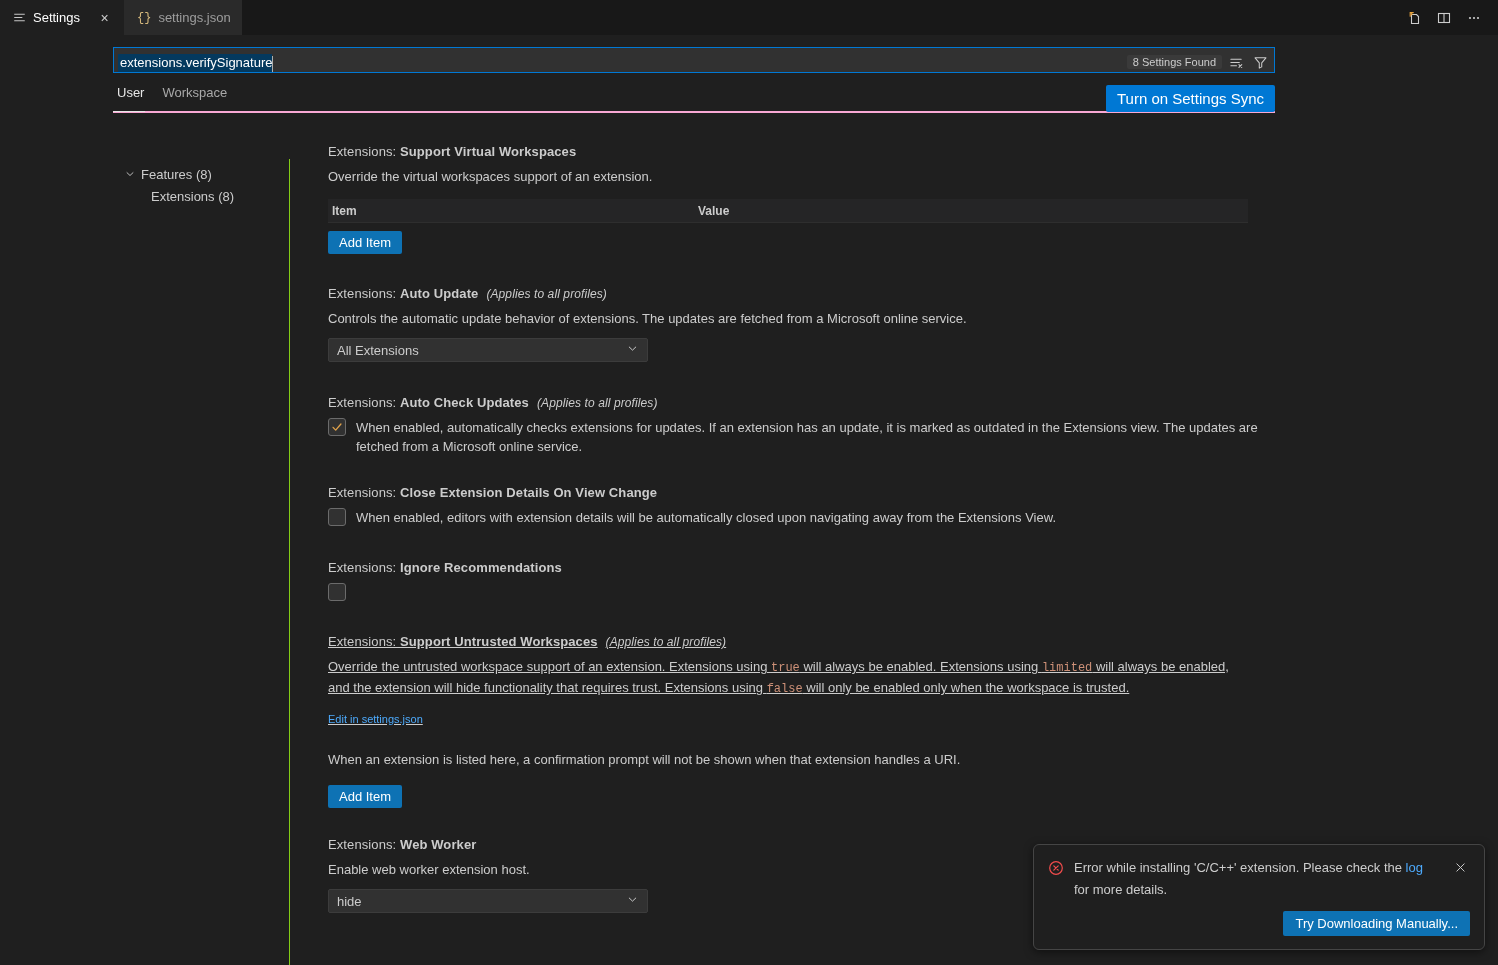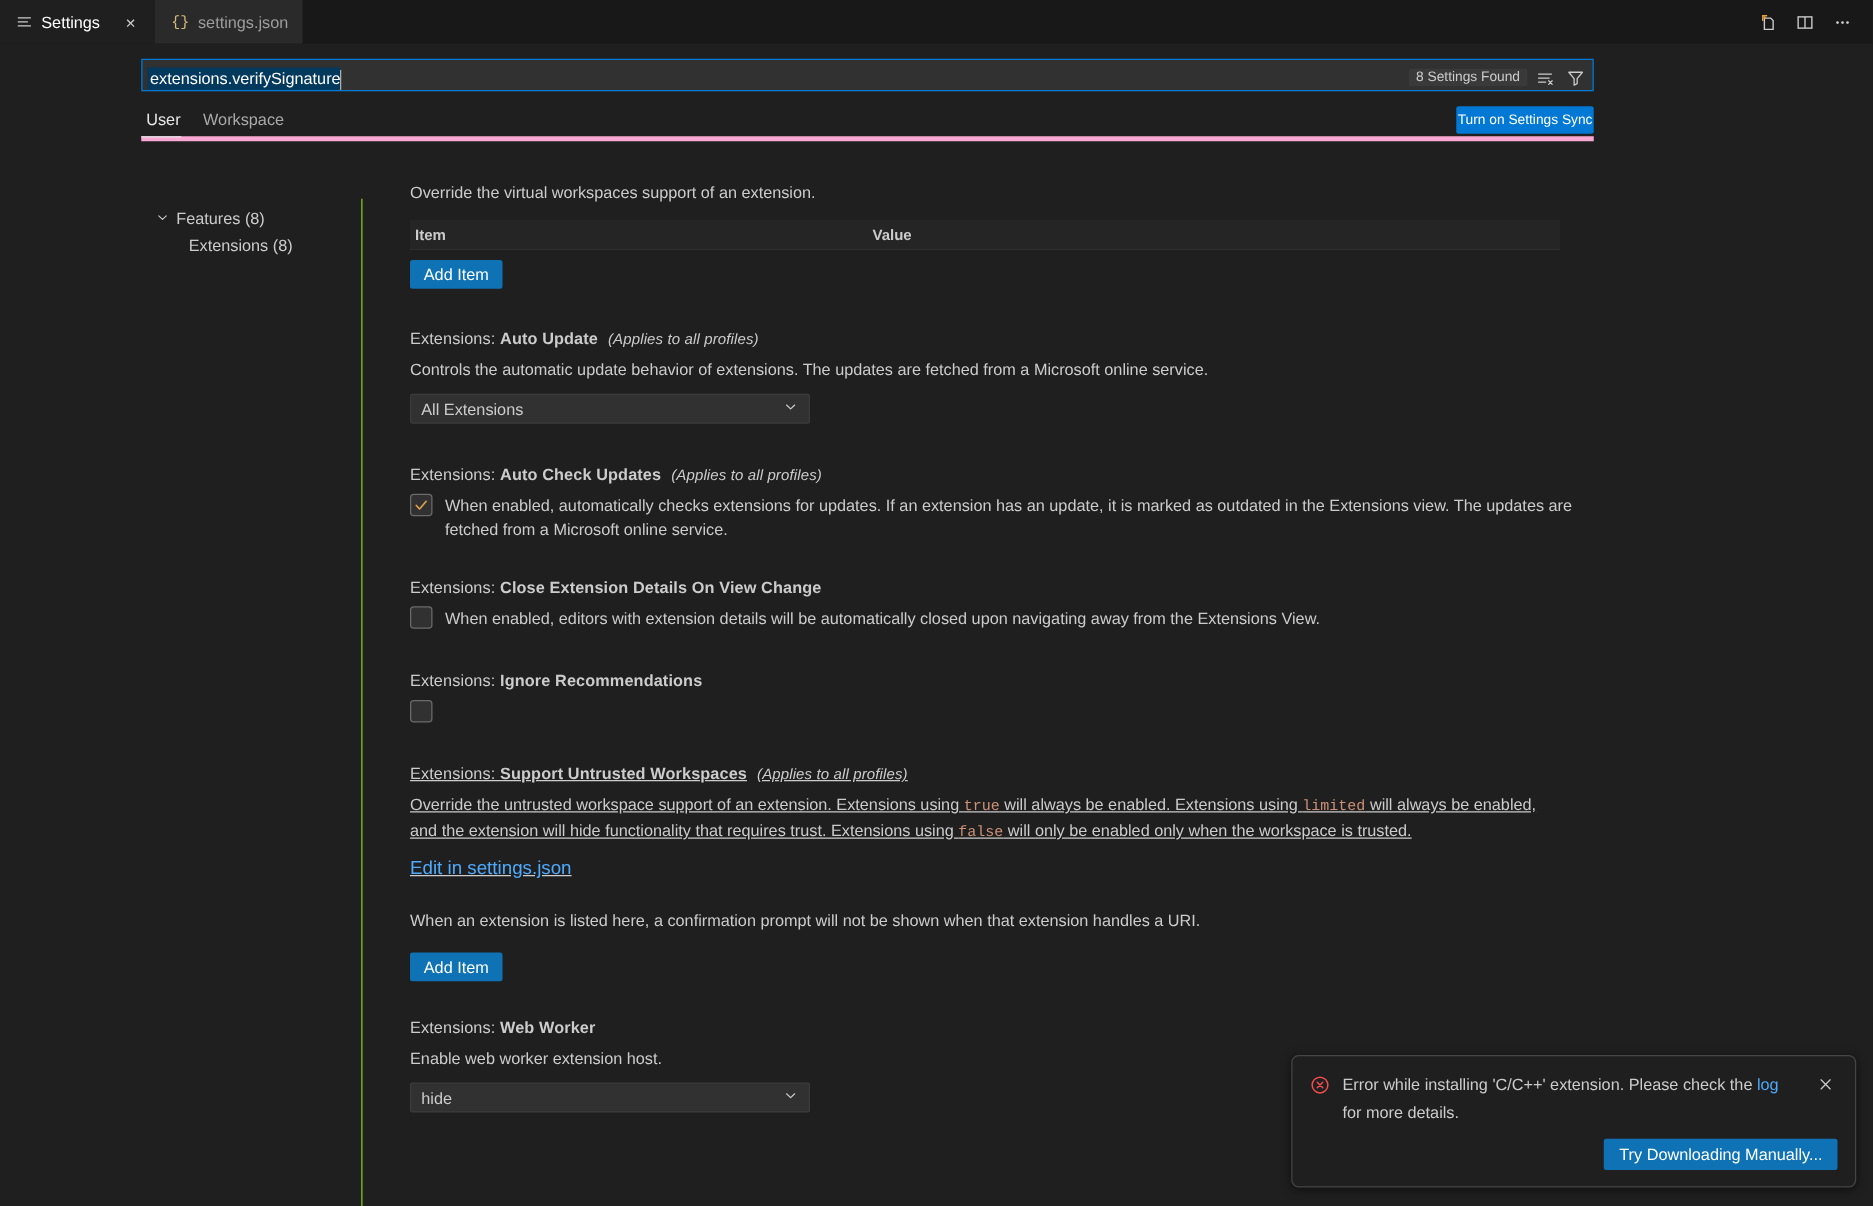--- a/index.html
+++ b/index.html
@@ -87,38 +87,38 @@
   }
   .badge {
     background: #3a3a3a; color: #cccccc; font-size: 11px;
     padding: 1px 6px; border-radius: 2px; white-space: nowrap;
   }
   .s-icon { width: 20px; height: 20px; display: flex; align-items: center; justify-content: center; color: #cccccc; }
 
   
   .scopes {
     position: absolute; top: 50px; left: 113px; width: 1162px; height: 28px;
-    display: flex; align-items: flex-end; gap: 0px;
-    border-bottom: 4px solid #f9a8d4;
+    display: flex; gap: 0px;
+    border-bottom: 2px solid #f9a8d4;
   }
   .scope-tab {
     font-size: 13px; padding: 0 9px 6px 9px; color: #cccccc; position: relative;
   }
   .scope-tab:first-child { padding-left: 4px; }
   .scope-tab.active { color: #e7e7e7; }
   .scope-tab.active::after {
     content: ""; position: absolute; left: 0; right: 8px; bottom: -1px;
     height: 1px; background: #e7e7e7;
   }
   .scope-tab.inactive { color: #a9a9a9; }
 
   .sync-btn {
     position: absolute; top: 50px; right: 223px;
-    background: #0078d4; color: #ffffff; font-size: 11px;
-    padding: 5px 1px; border: none; border-radius: 2px; cursor: pointer;
+    background: #0078d4; color: #ffffff; font-size: 15px;
+    padding: 5px 11px; border: none; border-radius: 2px; cursor: pointer;
     font-family: "Liberation Sans", sans-serif;
   }
 
   
   .toc {
     position: absolute; top: 96px; left: 113px; width: 177px; height: 820px;
     border-right: 1px solid #84cc16;
     padding-top: 4px;
     margin-top: 28px;
   }
@@ -146,21 +146,21 @@
     font-style: italic; font-weight: normal; color: #cccccc; font-size: 12px;
     margin-left: 8px;
   }
   .s-desc {
     font-size: 13px; color: #cccccc; line-height: 19px; margin-top: 8px;
     max-width: 920px;
   }
   .s-desc code {
     font-family: "Liberation Mono", monospace; font-size: 12px; color: #ce9178;
   }
-  .s-link { color: #4daafc; font-size: 15px; text-decoration: none; }
+  .s-link { color: #4daafc; font-size: 11px; text-decoration: none; }
 
   .ck-row { display: flex; align-items: flex-start; gap: 10px; margin-top: 8px; }
   .ckbox {
     flex: 0 0 auto; width: 18px; height: 18px; margin-top: 0px;
     background: #313131; border: 1px solid #6b6b6b; border-radius: 3px;
     display: flex; align-items: center; justify-content: center;
   }
   .ckbox.checked { }
   .ck-label { font-size: 13px; color: #cccccc; line-height: 19px; max-width: 905px; }
 
@@ -288,20 +288,21 @@
       <span>Features (8)</span>
     </div>
     <div class="toc-row child">
       <span>Extensions (8)</span>
     </div>
   </div>
 
   <div class="settings-list">
 
     <div class="setting" style="margin-top:13px;">
+      <div class="s-title"><span class="cat">Extensions: </span><span>Support Virtual Workspaces</span></div>
       <div class="s-desc">Override the virtual workspaces support of an extension.</div>
       <div class="tablehdr">
         <span class="th item">Item</span>
         <span class="th value">Value</span>
       </div>
       <button class="btn-blue">Add Item</button>
     </div>
 
     <div class="setting" style="margin-top:32px;">
       <div class="s-title"><span class="cat">Extensions: </span><span>Auto Update</span><span class="s-profile">(Applies to all profiles)</span></div>

